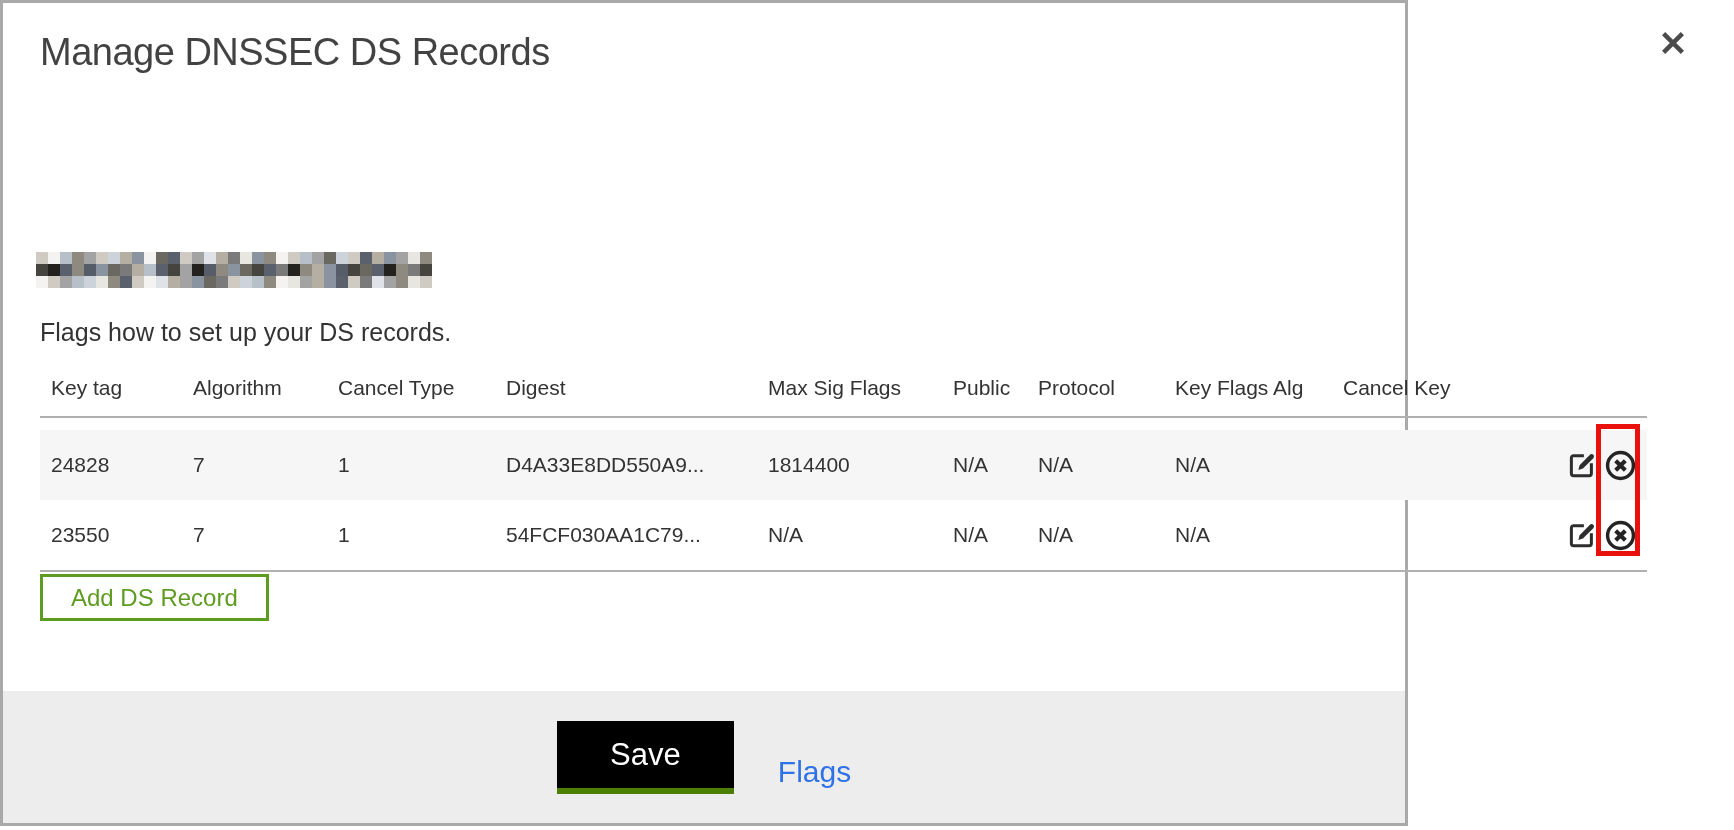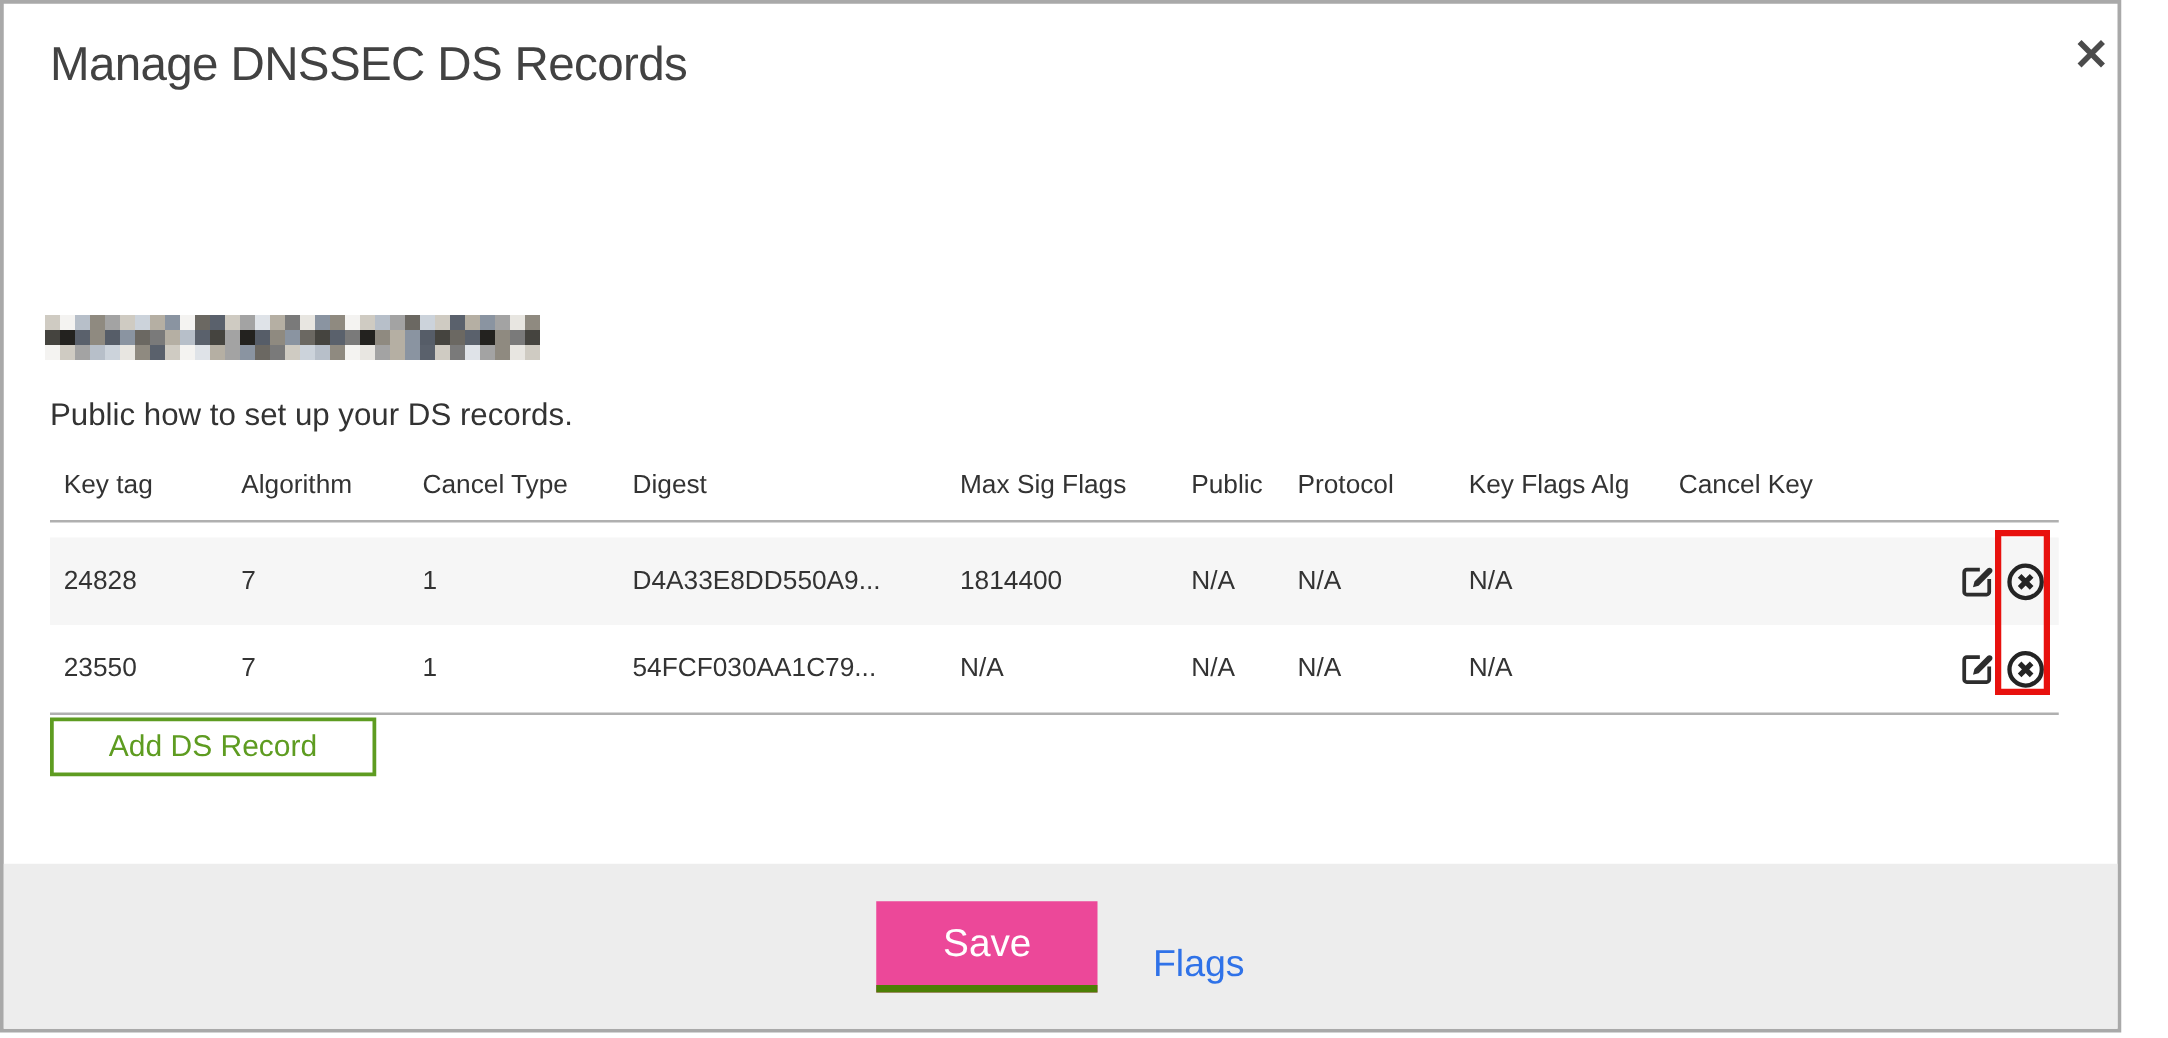--- a/index.html
+++ b/index.html
@@ -1,18 +1,18 @@
 <!DOCTYPE html>
 <html><head>
 <meta charset="utf-8">
 <style>
   * { margin:0; padding:0; box-sizing:border-box; }
   html,body { width:1734px; height:830px; background:#ffffff; font-family:"Liberation Sans", sans-serif; }
   .dialog {
-    position:absolute; left:0; top:0; width:1697px; height:826px;
+    position:absolute; left:0; top:0; width:1408px; height:826px;
     background:#fff; border:3px solid #a9a9a9;
   }
   .title {
     position:absolute; left:37px; top:28px;
     font-size:38px; font-weight:400; color:#424242; letter-spacing:-0.5px;
   }
   .close-btn { position:absolute; left:1648px; top:20px; width:44px; height:44px; cursor:pointer;
     display:flex; align-items:center; justify-content:center; }
   .mosaic { position:absolute; left:33px; top:249px; line-height:0; }
   .mosaic-row { height:12px; white-space:nowrap; }
@@ -26,31 +26,31 @@
   .t-body { border-bottom:2px solid #b0b0b0; }
   .c-keytag{width:142px}.c-alg{width:145px}.c-dtype{width:168px}.c-digest{width:262px}
   .c-msl{width:185px}.c-flags{width:85px}.c-proto{width:137px}.c-kda{width:168px}.c-pk{width:200px}
   .c-actions{flex:1; display:flex; align-items:center; justify-content:flex-end; padding-right:10px; gap:7px;}
   .icon-btn { display:inline-flex; cursor:pointer; line-height:0; }
   .highlight-rect {
     position:absolute; left:1593px; top:421px; width:44px; height:132px;
     border:5px solid #e8110e; pointer-events:none; z-index:5;
   }
   .add-btn {
-    position:absolute; left:37px; top:571px; height:47px; padding:0 44px;
+    position:absolute; left:37px; top:571px; height:47px; padding:0 28px;
     background:#fff; border:3px solid #5e9c21; color:#5e9c21;
     font-size:24px; font-family:"Liberation Sans", sans-serif; cursor:pointer;
   }
   .footer {
     position:absolute; left:0; bottom:0; width:100%; height:132px; background:#ededed;
     display:flex; justify-content:center; align-items:flex-start; padding-top:30px; gap:44px;
   }
   .save-btn {
     min-width:177px; height:73px; padding:0 40px;
-    background:#ec4899; border:none; border-bottom:6px solid #4c7f05;
+    background:#000000; border:none; border-bottom:6px solid #4c7f05;
     color:#fff; font-size:31px; font-family:"Liberation Sans", sans-serif; cursor:pointer;
   }
   .cancel-link { font-size:30px; color:#2f72e8; text-decoration:none; cursor:pointer; align-self:center; }
 </style>
 </head>
 <body>
 
 <div class="dialog">
 
   <div class="title">Manage DNSSEC DS Records</div>
@@ -62,21 +62,21 @@
         </svg>
     </span>
   </div>
 
   <div class="mosaic">
       <div class="mosaic-row"><span class="mosaic-block" style="background: rgb(207, 203, 194);"></span><span class="mosaic-block" style="background: rgb(244, 243, 241);"></span><span class="mosaic-block" style="background: rgb(183, 191, 201);"></span><span class="mosaic-block" style="background: rgb(143, 138, 128);"></span><span class="mosaic-block" style="background: rgb(163, 163, 163);"></span><span class="mosaic-block" style="background: rgb(207, 203, 194);"></span><span class="mosaic-block" style="background: rgb(204, 211, 219);"></span><span class="mosaic-block" style="background: rgb(181, 175, 163);"></span><span class="mosaic-block" style="background: rgb(138, 148, 161);"></span><span class="mosaic-block" style="background: rgb(244, 243, 241);"></span><span class="mosaic-block" style="background: rgb(107, 104, 98);"></span><span class="mosaic-block" style="background: rgb(90, 97, 108);"></span><span class="mosaic-block" style="background: rgb(207, 203, 194);"></span><span class="mosaic-block" style="background: rgb(163, 163, 163);"></span><span class="mosaic-block" style="background: rgb(223, 227, 232);"></span><span class="mosaic-block" style="background: rgb(181, 175, 163);"></span><span class="mosaic-block" style="background: rgb(122, 122, 122);"></span><span class="mosaic-block" style="background: rgb(232, 230, 225);"></span><span class="mosaic-block" style="background: rgb(138, 148, 161);"></span><span class="mosaic-block" style="background: rgb(143, 138, 128);"></span><span class="mosaic-block" style="background: rgb(244, 243, 241);"></span><span class="mosaic-block" style="background: rgb(207, 203, 194);"></span><span class="mosaic-block" style="background: rgb(183, 191, 201);"></span><span class="mosaic-block" style="background: rgb(163, 163, 163);"></span><span class="mosaic-block" style="background: rgb(107, 104, 98);"></span><span class="mosaic-block" style="background: rgb(204, 211, 219);"></span><span class="mosaic-block" style="background: rgb(207, 203, 194);"></span><span class="mosaic-block" style="background: rgb(90, 97, 108);"></span><span class="mosaic-block" style="background: rgb(181, 175, 163);"></span><span class="mosaic-block" style="background: rgb(138, 148, 161);"></span><span class="mosaic-block" style="background: rgb(163, 163, 163);"></span><span class="mosaic-block" style="background: rgb(232, 230, 225);"></span><span class="mosaic-block" style="background: rgb(143, 138, 128);"></span></div>
       <div class="mosaic-row"><span class="mosaic-block" style="background: rgb(69, 68, 63);"></span><span class="mosaic-block" style="background: rgb(35, 34, 31);"></span><span class="mosaic-block" style="background: rgb(90, 97, 108);"></span><span class="mosaic-block" style="background: rgb(143, 138, 128);"></span><span class="mosaic-block" style="background: rgb(86, 93, 104);"></span><span class="mosaic-block" style="background: rgb(138, 148, 161);"></span><span class="mosaic-block" style="background: rgb(107, 104, 98);"></span><span class="mosaic-block" style="background: rgb(122, 122, 122);"></span><span class="mosaic-block" style="background: rgb(181, 175, 163);"></span><span class="mosaic-block" style="background: rgb(183, 191, 201);"></span><span class="mosaic-block" style="background: rgb(90, 97, 108);"></span><span class="mosaic-block" style="background: rgb(69, 68, 63);"></span><span class="mosaic-block" style="background: rgb(163, 163, 163);"></span><span class="mosaic-block" style="background: rgb(35, 34, 31);"></span><span class="mosaic-block" style="background: rgb(86, 93, 104);"></span><span class="mosaic-block" style="background: rgb(143, 138, 128);"></span><span class="mosaic-block" style="background: rgb(138, 148, 161);"></span><span class="mosaic-block" style="background: rgb(107, 104, 98);"></span><span class="mosaic-block" style="background: rgb(69, 68, 63);"></span><span class="mosaic-block" style="background: rgb(90, 97, 108);"></span><span class="mosaic-block" style="background: rgb(122, 122, 122);"></span><span class="mosaic-block" style="background: rgb(35, 34, 31);"></span><span class="mosaic-block" style="background: rgb(143, 138, 128);"></span><span class="mosaic-block" style="background: rgb(181, 175, 163);"></span><span class="mosaic-block" style="background: rgb(138, 148, 161);"></span><span class="mosaic-block" style="background: rgb(86, 93, 104);"></span><span class="mosaic-block" style="background: rgb(69, 68, 63);"></span><span class="mosaic-block" style="background: rgb(107, 104, 98);"></span><span class="mosaic-block" style="background: rgb(90, 97, 108);"></span><span class="mosaic-block" style="background: rgb(35, 34, 31);"></span><span class="mosaic-block" style="background: rgb(143, 138, 128);"></span><span class="mosaic-block" style="background: rgb(122, 122, 122);"></span><span class="mosaic-block" style="background: rgb(69, 68, 63);"></span></div>
       <div class="mosaic-row"><span class="mosaic-block" style="background: rgb(244, 243, 241);"></span><span class="mosaic-block" style="background: rgb(207, 203, 194);"></span><span class="mosaic-block" style="background: rgb(163, 163, 163);"></span><span class="mosaic-block" style="background: rgb(183, 191, 201);"></span><span class="mosaic-block" style="background: rgb(204, 211, 219);"></span><span class="mosaic-block" style="background: rgb(232, 230, 225);"></span><span class="mosaic-block" style="background: rgb(143, 138, 128);"></span><span class="mosaic-block" style="background: rgb(90, 97, 108);"></span><span class="mosaic-block" style="background: rgb(207, 203, 194);"></span><span class="mosaic-block" style="background: rgb(244, 243, 241);"></span><span class="mosaic-block" style="background: rgb(223, 227, 232);"></span><span class="mosaic-block" style="background: rgb(181, 175, 163);"></span><span class="mosaic-block" style="background: rgb(163, 163, 163);"></span><span class="mosaic-block" style="background: rgb(138, 148, 161);"></span><span class="mosaic-block" style="background: rgb(107, 104, 98);"></span><span class="mosaic-block" style="background: rgb(122, 122, 122);"></span><span class="mosaic-block" style="background: rgb(207, 203, 194);"></span><span class="mosaic-block" style="background: rgb(204, 211, 219);"></span><span class="mosaic-block" style="background: rgb(183, 191, 201);"></span><span class="mosaic-block" style="background: rgb(143, 138, 128);"></span><span class="mosaic-block" style="background: rgb(244, 243, 241);"></span><span class="mosaic-block" style="background: rgb(232, 230, 225);"></span><span class="mosaic-block" style="background: rgb(163, 163, 163);"></span><span class="mosaic-block" style="background: rgb(181, 175, 163);"></span><span class="mosaic-block" style="background: rgb(138, 148, 161);"></span><span class="mosaic-block" style="background: rgb(90, 97, 108);"></span><span class="mosaic-block" style="background: rgb(207, 203, 194);"></span><span class="mosaic-block" style="background: rgb(122, 122, 122);"></span><span class="mosaic-block" style="background: rgb(223, 227, 232);"></span><span class="mosaic-block" style="background: rgb(163, 163, 163);"></span><span class="mosaic-block" style="background: rgb(143, 138, 128);"></span><span class="mosaic-block" style="background: rgb(232, 230, 225);"></span><span class="mosaic-block" style="background: rgb(207, 203, 194);"></span></div>
     </div>
 
-  <div class="subtitle">Public how to set up your DS records.</div>
+  <div class="subtitle">Flags how to set up your DS records.</div>
 
   <div class="ds-table">
     <div class="t-head">
       <span class="c-keytag">Key tag</span>
       <span class="c-alg">Algorithm</span>
       <span class="c-dtype">Cancel Type</span>
       <span class="c-digest">Digest</span>
       <span class="c-msl">Max Sig Flags</span>
       <span class="c-flags">Public</span>
       <span class="c-proto">Protocol</span>

